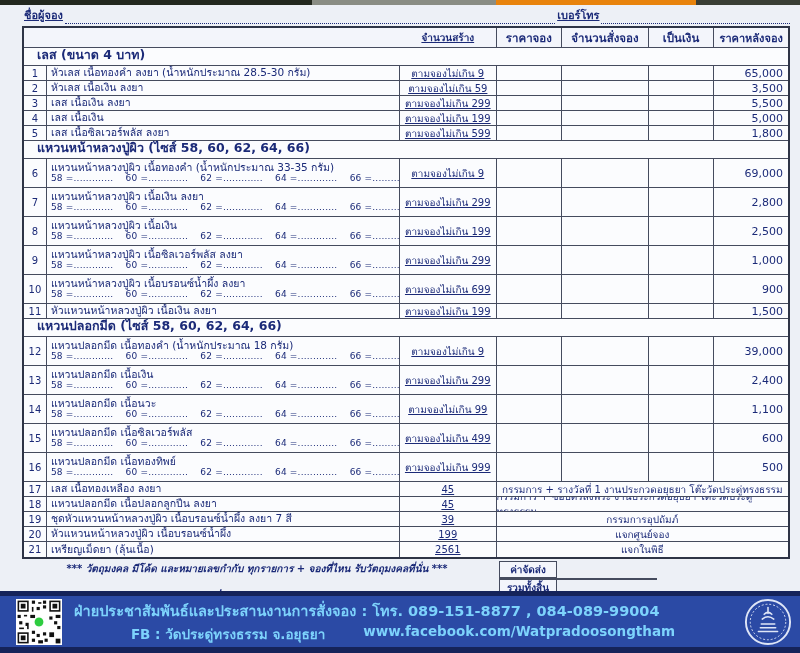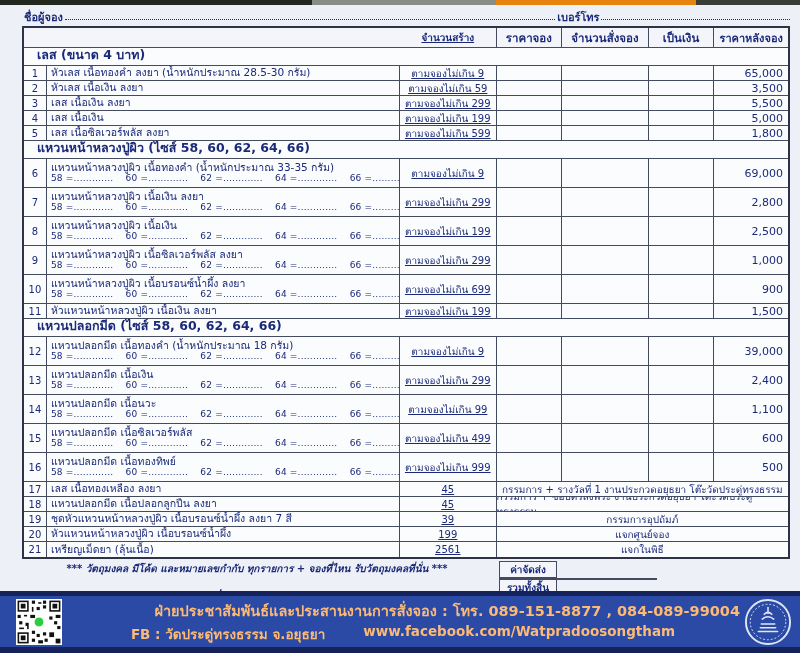--- a/index.html
+++ b/index.html
@@ -7,21 +7,21 @@
     --line:#454b5e;
     --cellbg:#fbfcfe;
   }
   *{box-sizing:border-box;margin:0;padding:0;}
   body{width:800px;height:653px;font-family:"DejaVu Sans","Liberation Sans",sans-serif;}
   .page{width:800px;height:653px;background:#edf0f6;position:relative;overflow:hidden;}
   .topstrip{height:5px;width:100%;
     background:linear-gradient(to right,#23281e 0 39%,#8a8d84 39% 62%,#e8830d 62% 87%,#3a3e35 87% 100%);}
   .sheet{padding:3px 10px 0 22px;color:var(--navy);}
   
-  .nameline{display:flex;align-items:flex-start;height:16px;font-size:11px;font-weight:bold;}
+  .nameline{display:flex;align-items:flex-end;height:16px;font-size:11px;font-weight:bold;text-decoration:underline;}
   .dotfill{border-bottom:1.5px dotted var(--navy);height:12px;}
   .fill1{flex:2.6;}
   .fill2{flex:1;}
   .nl-label{padding:0 2px;white-space:nowrap;}
   
   .otable{width:768px;border:2px solid #2e3446;background:var(--cellbg);margin-top:2px;}
   .trow{display:flex;border-bottom:1px solid var(--line);}
   .trow:last-child{border-bottom:none;}
   .cell{display:flex;align-items:center;border-right:1px solid var(--line);overflow:hidden;}
   .cell:last-child{border-right:none;}
@@ -51,21 +51,21 @@
   .totals{margin-left:7px;}
   .trow2{display:flex;height:15px;flex-direction:column;}
   .trow2 + .trow2{margin-top:3px;}
   .tlabel{width:58px;border:1px solid var(--line);display:flex;align-items:center;justify-content:center;
     font-size:10px;font-weight:bold;background:#f3f5fb;}
   .tbox{width:158px;border:1px solid var(--line);border-left:none;background:#fff;}
   
   .footerbar{position:absolute;left:0;bottom:0;width:800px;height:62px;background:#2b4aa5;
     border-top:5px solid #15235a;border-bottom:6px solid #15235a;display:flex;align-items:center;}
   .qr{width:46px;height:46px;margin-left:16px;flex:none;}
-  .ftext{flex:1;color:#fdba74;text-align:right;padding:0 4px;}
+  .ftext{flex:1;color:#7dd3fc;text-align:left;padding:0 12px;}
   .fline1{font-size:14.5px;font-weight:bold;white-space:nowrap;}
   .fline2{font-size:13.5px;font-weight:bold;display:flex;justify-content:center;gap:38px;margin-top:1px;white-space:nowrap;}
   .seal{width:48px;height:48px;margin-right:8px;flex:none;}
 </style>
 </head>
 <body>
 
 <div class="page">
   <div class="topstrip"></div>
 

